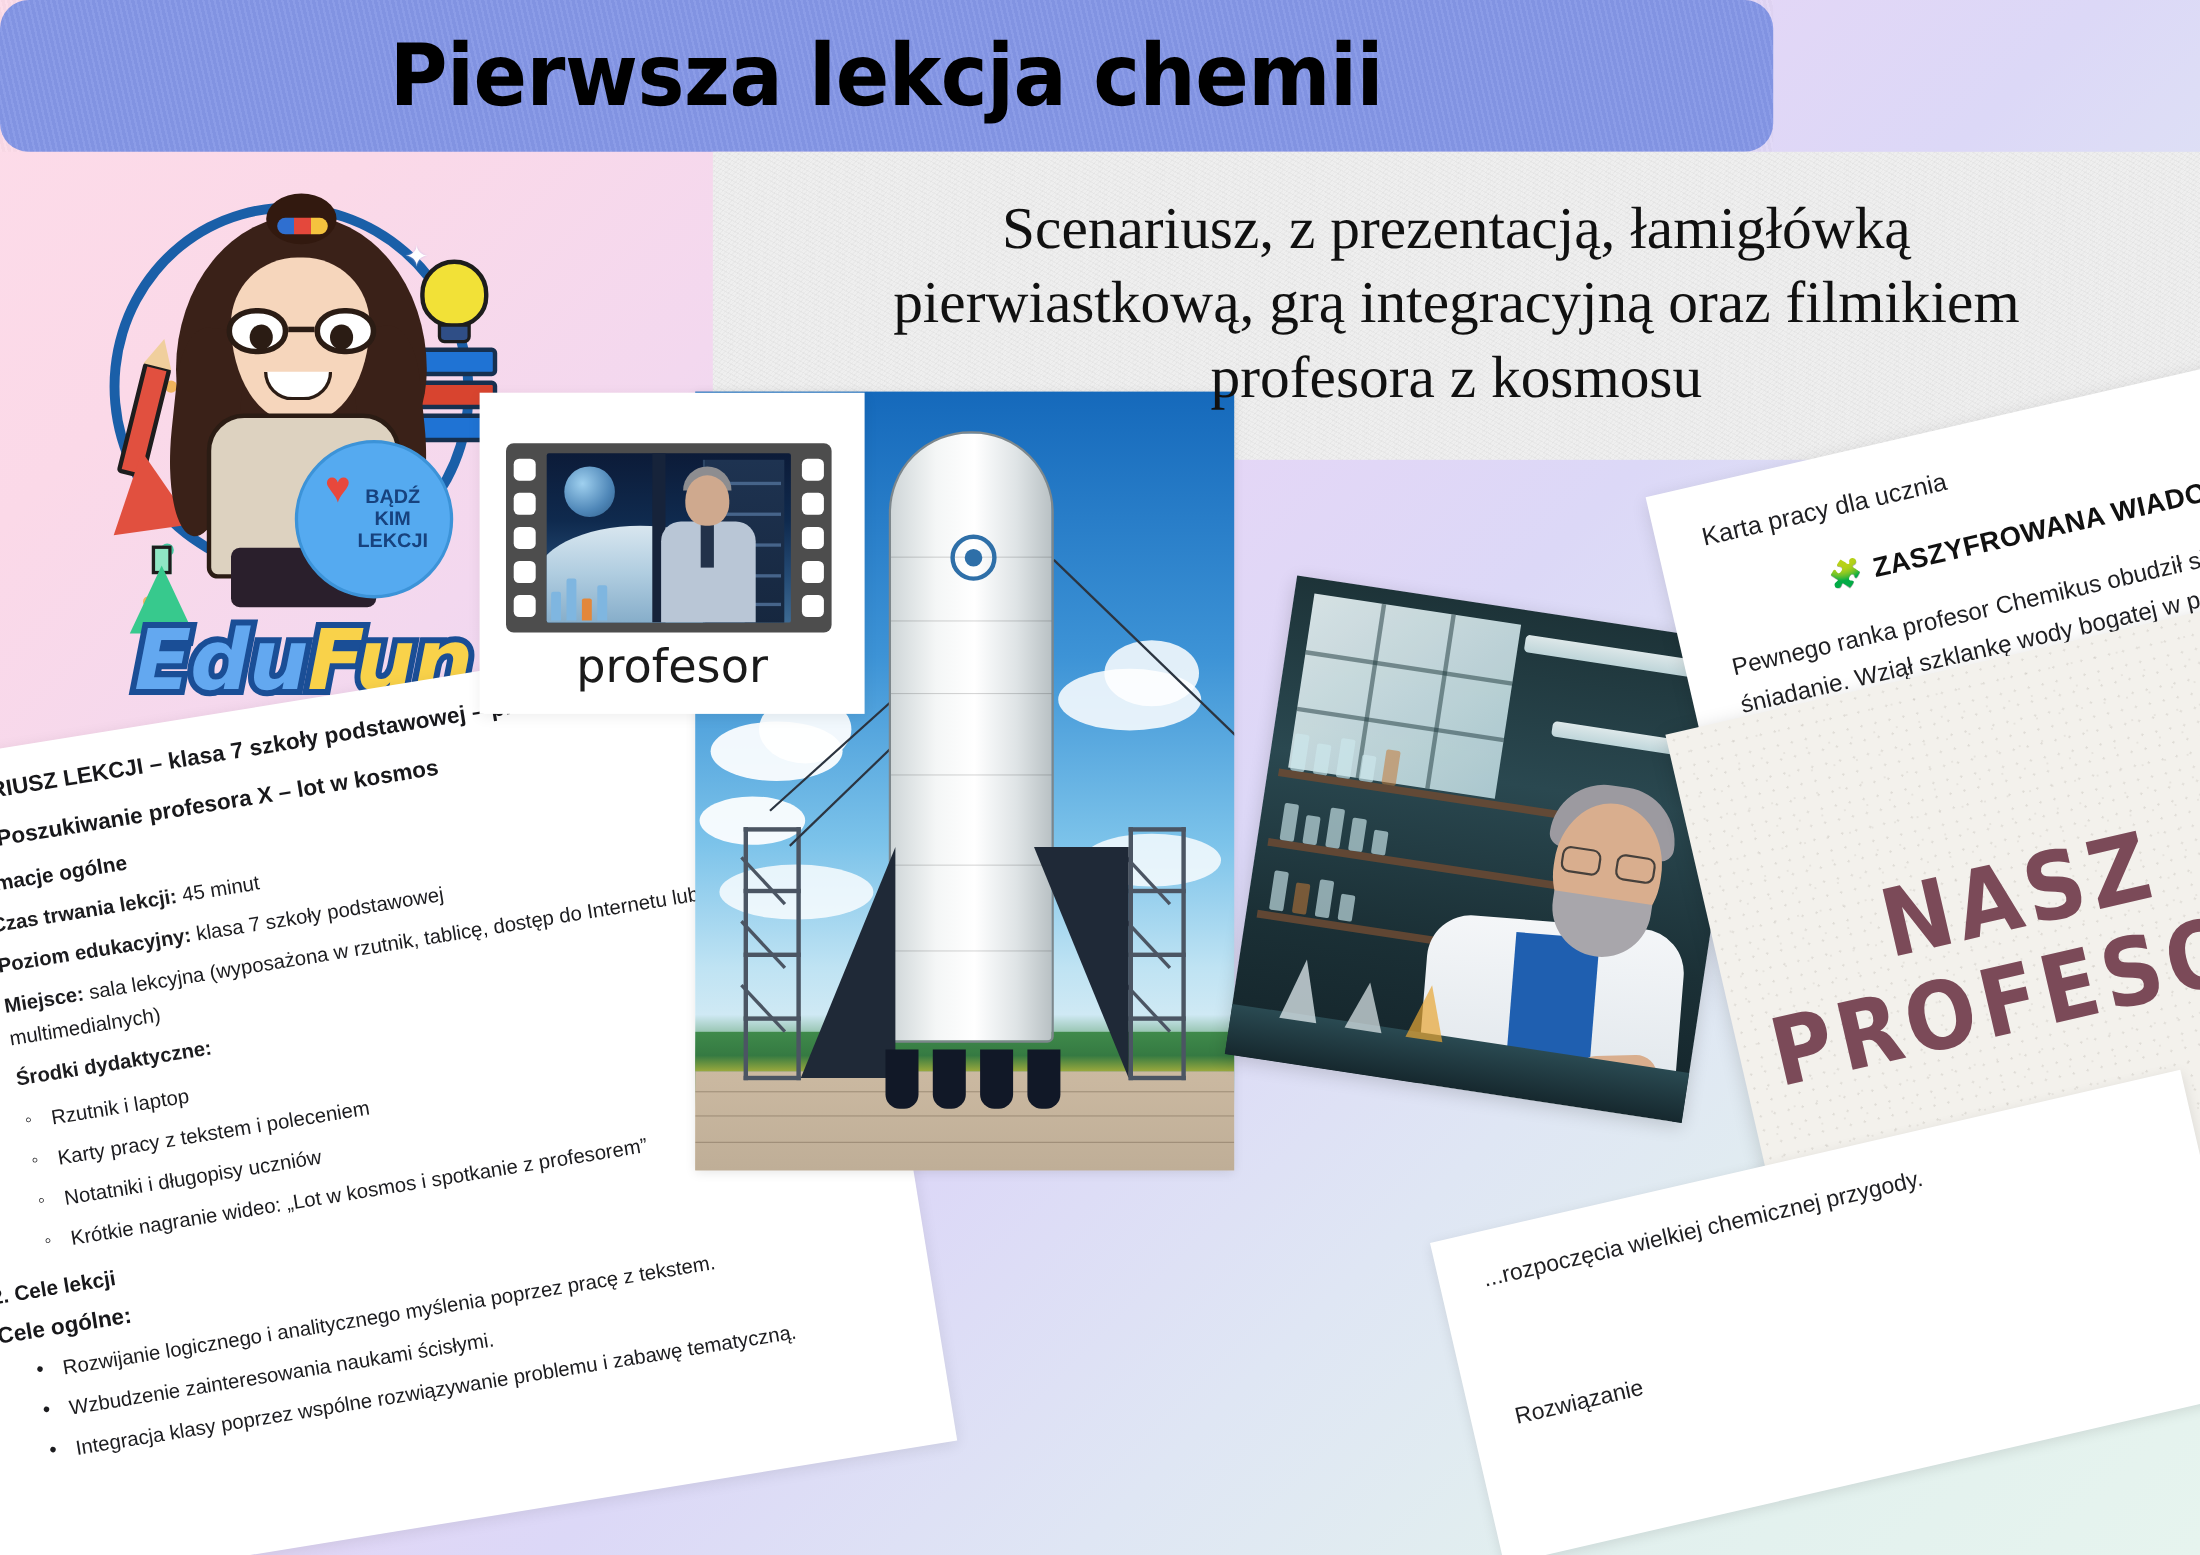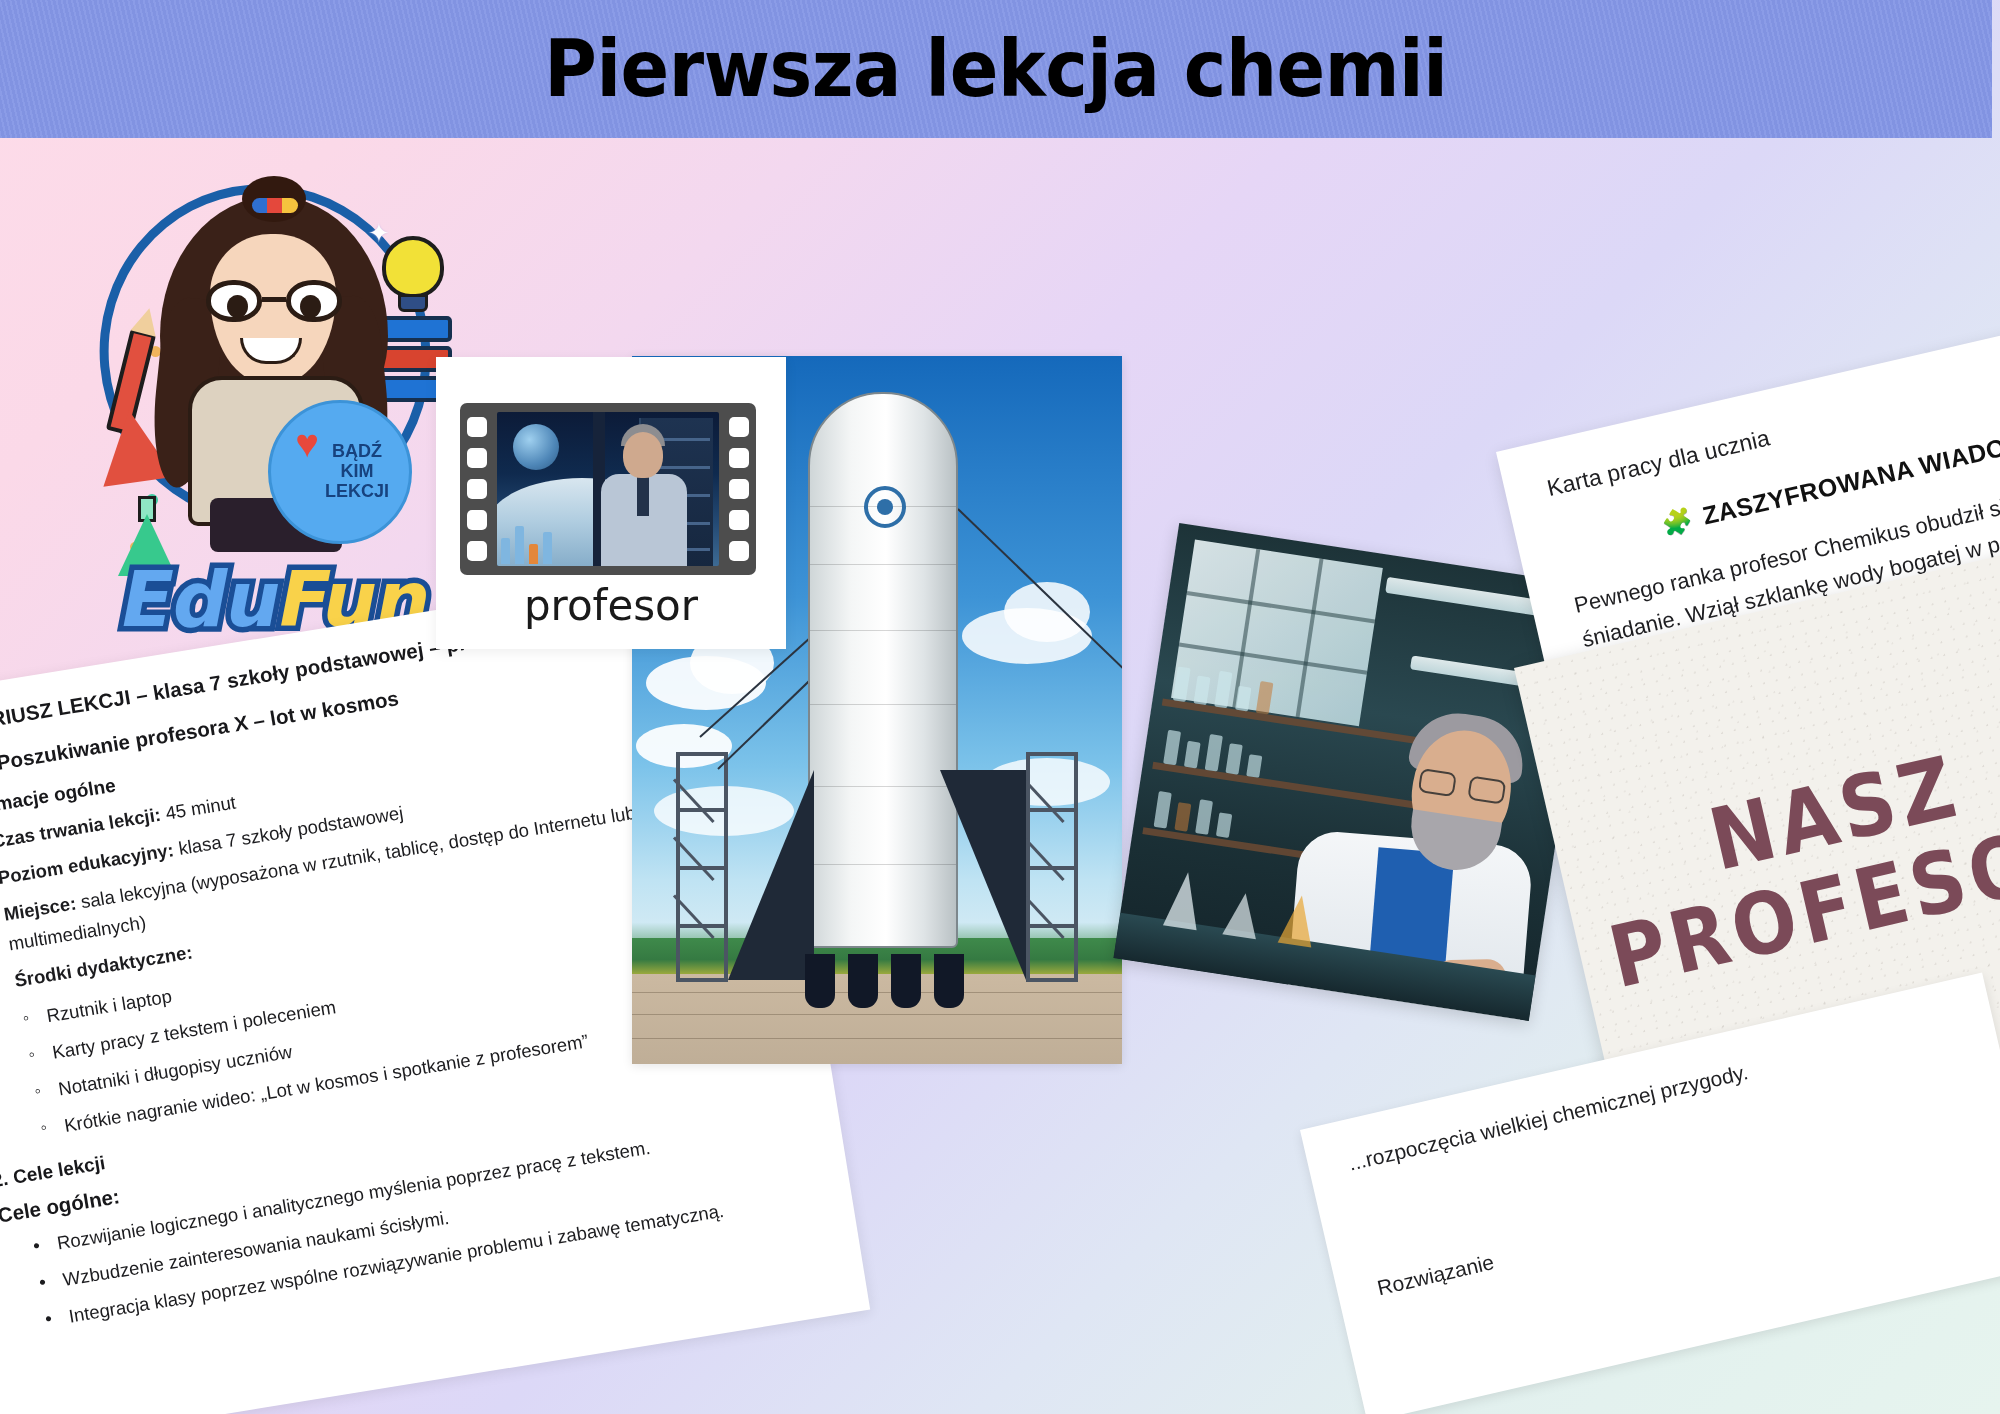--- a/index.html
+++ b/index.html
@@ -26,25 +26,26 @@
         #dfe6f4 70%,
         #e2f0ee 84%,
         #e6f4ee 100%);
     overflow: hidden;
   }
 
   
   .header-band {
     position: absolute;
     left: 0; top: 0;
-    width: 1992px; height: 138px;
+    width: 1612px; height: 138px;
     background: #8496e6;
     display: flex;
     align-items: center;
     justify-content: center;
+    border-radius: 26px;
   }
   .header-band::after {
     content: "";
     position: absolute; inset: 0;
     background:
       repeating-linear-gradient(77deg, rgba(255,255,255,.055) 0 2px, rgba(0,0,0,.02) 2px 5px);
     pointer-events: none;
   }
   .header-title {
     position: relative;
@@ -423,20 +424,27 @@
 </style>
 </head>
 <body>
 
 <div id="stage">
 
   <div class="header-band">
     <div class="header-title">Pierwsza lekcja chemii</div>
   </div>
 
+  <div class="subtitle-panel">
+    <div class="subtitle-text">
+      <div>Scenariusz, z prezentacją, łamigłówką</div>
+      <div>pierwiastkową, grą integracyjną oraz filmikiem</div>
+      <div>profesora z kosmosu</div>
+    </div>
+  </div>
 
   <div class="logo-block">
     <div class="logo-ring"></div>
 
     <div class="spark" style="left:306px;top:70px;">✦</div>
     <div class="spark" style="left:338px;top:196px;font-size:20px;">✦</div>
     <div class="spark" style="left:96px;top:300px;font-size:20px;">✦</div>
     <div class="spark" style="left:378px;top:336px;font-size:18px;">✦</div>
     <div class="dot" style="left:88px;top:198px;width:11px;height:11px;background:#f0b45c;"></div>
     <div class="dot" style="left:142px;top:166px;width:8px;height:8px;background:#f0b45c;"></div>

